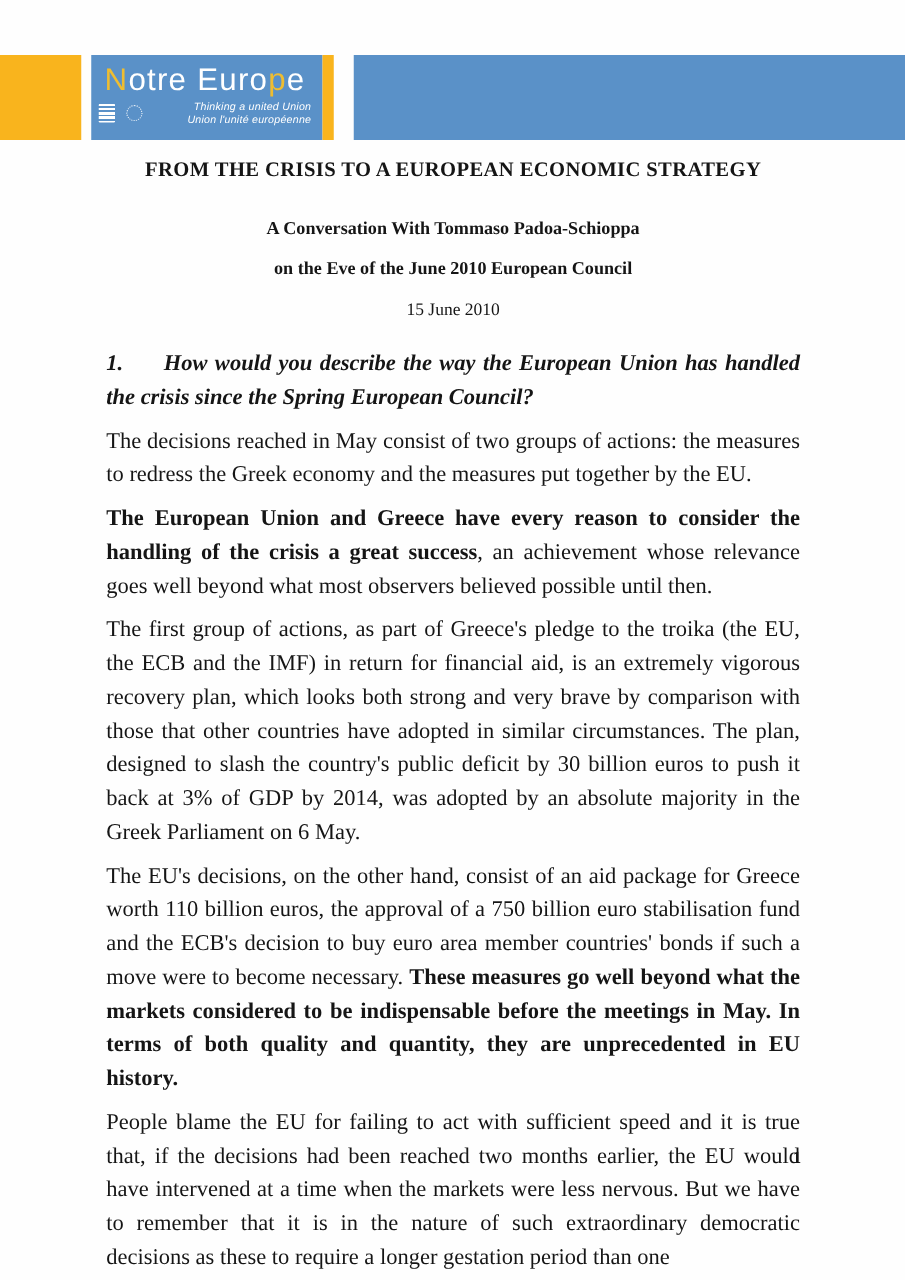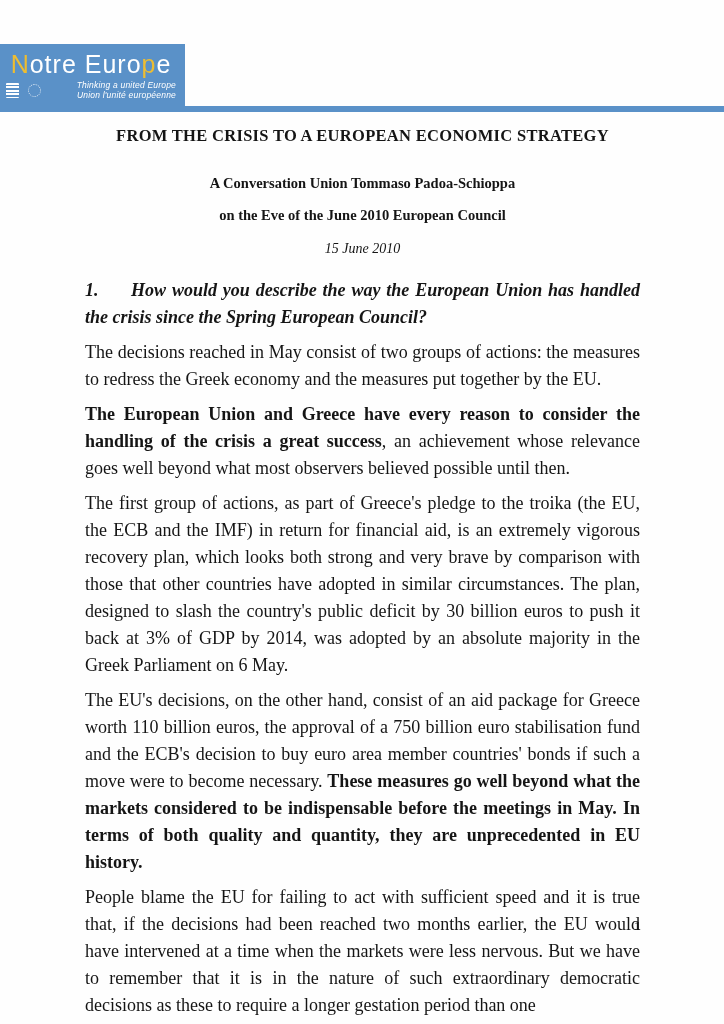--- a/index.html
+++ b/index.html
@@ -16,21 +16,20 @@
     background: #fefefe;
     overflow: hidden;
   }
 
   
   .header {
     display: flex;
     align-items: stretch;
     height: 68px;
     margin-top: 44px;
-    flex-direction: column;
   }
   .orange-square { width: 65px; background: #f9b41d; }
   .hgap1 { width: 8px; }
   .logo-box {
     width: 185px;
     background: #5a91c8;
     padding: 7px 9px 6px 6px;
     display: flex;
     flex-direction: column;
     font-family: "Liberation Sans", sans-serif;
@@ -84,21 +83,21 @@
     text-align: center;
   }
   .doc-title {
     font-size: 16.5px;
     font-weight: bold;
     letter-spacing: 0.3px;
     margin: 0;
   }
   .doc-subtitle1 { margin-top: 29px; font-size: 14.5px; font-weight: bold; }
   .doc-subtitle2 { margin-top: 15px; font-size: 14.5px; font-weight: bold; }
-  .doc-date      { margin-top: 17px; font-size: 14px;   font-weight: normal; font-style: italic; }
+  .doc-date      { margin-top: 17px; font-size: 14px;   font-weight: normal; }
 
   
   .text-column {
     margin: 20px 84px 0 85px;
     font-size: 18px;
     line-height: 27px;
     text-align: justify;
   }
   .text-column p { margin: 0 0 8px 0; }
   .question {
@@ -124,33 +123,33 @@
 
   <div class="header">
     <div class="orange-square"></div>
     <div class="hgap1"></div>
     <div class="logo-box">
       <div class="wordmark"><span class="gold">N</span><span>otre Euro</span><span class="gold">p</span><span>e</span></div>
       <div class="tagline-row">
         <div class="book-icon"></div>
         <div class="stars-icon"></div>
         <div class="taglines">
-          <div>Thinking a united Europe</div>
+          <div>Thinking a united Union</div>
           <div>Union l'unité européenne</div>
         </div>
       </div>
     </div>
     <div class="orange-stripe"></div>
     <div class="hgap2"></div>
     <div class="blue-banner"></div>
   </div>
 
   <div class="title-block">
     <h1 class="doc-title">FROM THE CRISIS TO A EUROPEAN ECONOMIC STRATEGY</h1>
-    <div class="doc-subtitle1">A Conversation Union Tommaso Padoa-Schioppa</div>
+    <div class="doc-subtitle1">A Conversation With Tommaso Padoa-Schioppa</div>
     <div class="doc-subtitle2">on the Eve of the June 2010 European Council</div>
     <div class="doc-date">15 June 2010</div>
   </div>
 
   <div class="text-column">
     <p class="question"><span class="q-num">1.</span><span>How would you describe the way the European Union has handled the crisis since the Spring European Council?</span></p>
     <p><span>The decisions reached in May consist of two groups of actions: the measures to redress the Greek economy and the measures put together by the EU.</span></p>
     <p><span class="b">The European Union and Greece have every reason to consider the handling of the crisis a great success</span><span>, an achievement whose relevance goes well beyond what most observers believed possible until then.</span></p>
     <p><span>The first group of actions, as part of Greece's pledge to the troika (the EU, the ECB and the IMF) in return for financial aid, is an extremely vigorous recovery plan, which looks both strong and very brave by comparison with those that other countries have adopted in similar circumstances. The plan, designed to slash the country's public deficit by 30 billion euros to push it back at 3% of GDP by 2014, was adopted by an absolute majority in the Greek Parliament on 6 May.</span></p>
     <p><span>The EU's decisions, on the other hand, consist of an aid package for Greece worth 110 billion euros, the approval of a 750 billion euro stabilisation fund and the ECB's decision to buy euro area member countries' bonds if such a move were to become necessary. </span><span class="b">These measures go well beyond what the markets considered to be indispensable before the meetings in May.  In terms of both quality and quantity, they are unprecedented in EU history.</span></p>

